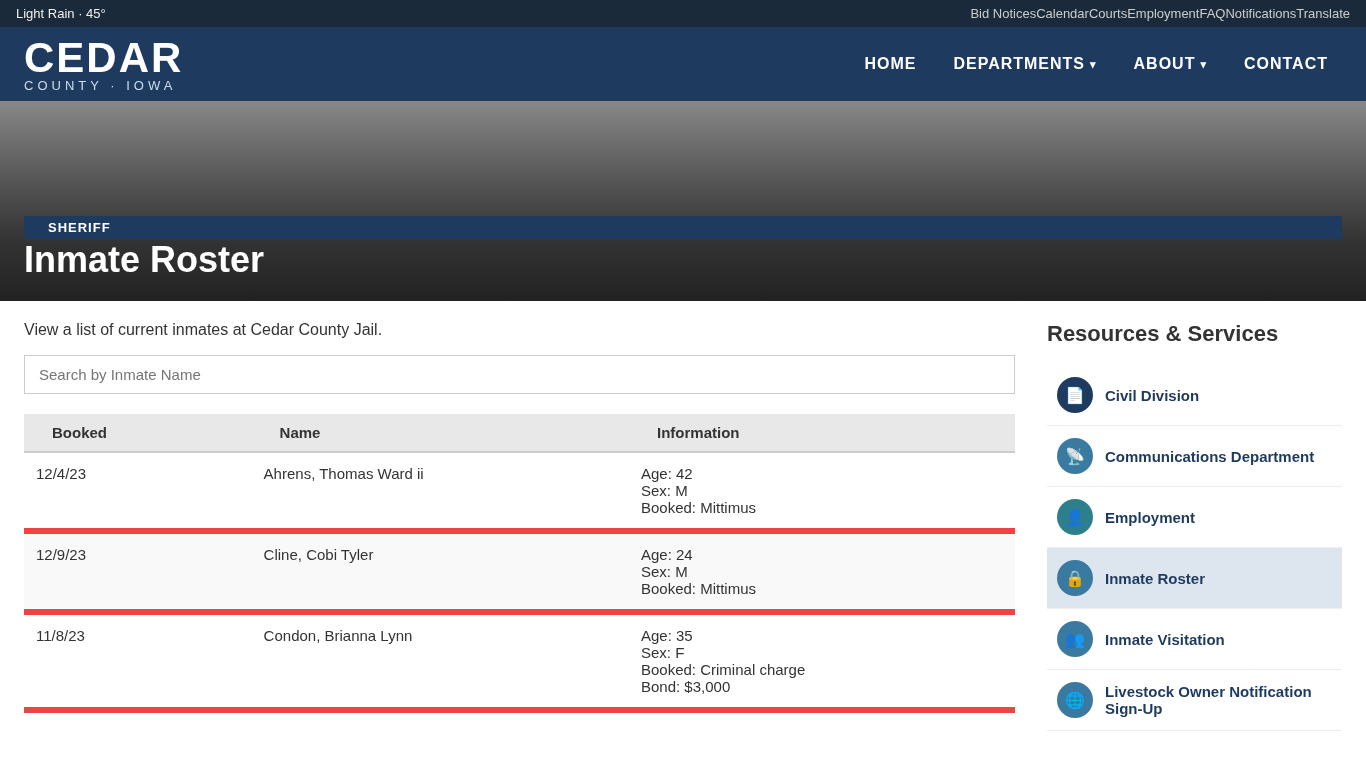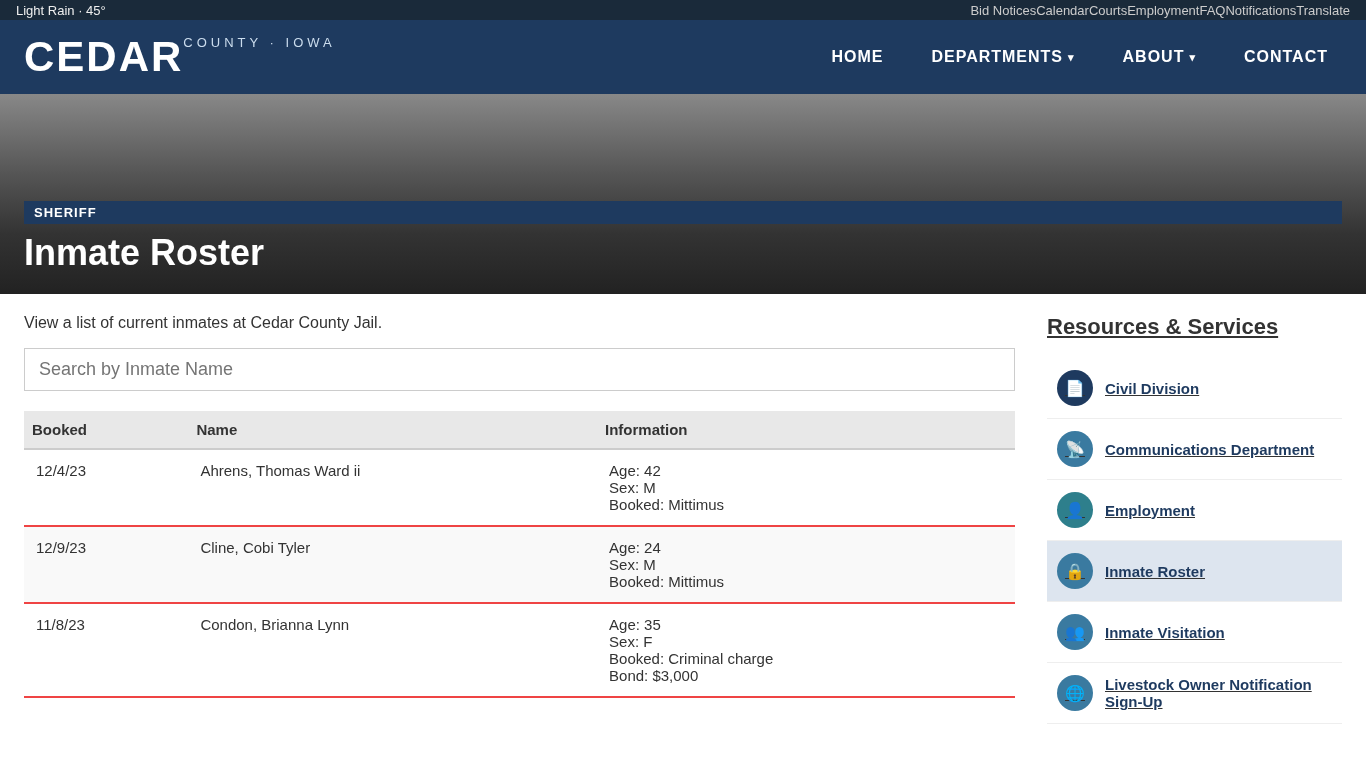--- a/index.html
+++ b/index.html
@@ -6,21 +6,21 @@
     body { font-family: Arial, sans-serif; font-size: 15px; color: #333; background: #fff; width: 1366px; }
 
     
     .top-bar {
       background: #1a2a3a;
       color: #ccc;
       display: flex;
       justify-content: space-between;
       align-items: center;
       padding: 0 16px;
-      height: 20px;
+      height: 27px;
       font-size: 13px;
     }
     .top-bar-left { color: #eee; }
     .top-bar-right { display: flex; }
     .top-bar-right a {
       color: #ccc;
       text-decoration: none;
       font-size: 13px;
     }
 
@@ -28,40 +28,40 @@
     .header {
       background: #1e3a5f;
       display: flex;
       align-items: center;
       justify-content: space-between;
       padding: 10px 24px;
       height: 74px;
     }
     .logo {
       display: flex;
-      flex-direction: row;
+      flex-direction: column;
       color: #fff;
       text-decoration: none;
       line-height: 1;
     }
     .logo-cedar {
       font-size: 42px;
       font-weight: 900;
       letter-spacing: 2px;
       line-height: 1;
     }
     .logo-sub {
       font-size: 13px;
       letter-spacing: 4px;
       color: #cde;
     }
     .main-nav {
       display: flex;
       align-items: center;
-      gap: 20px;
+      gap: 9px;
     }
     .main-nav a, .main-nav .nav-item {
       color: #fff;
       text-decoration: none;
       font-size: 16px;
       font-weight: 700;
       padding: 8px 14px;
       letter-spacing: 1px;
       cursor: pointer;
       display: flex;
@@ -78,23 +78,23 @@
       display: flex;
       flex-direction: column;
       justify-content: flex-end;
       padding: 20px 24px;
     }
     .sheriff-badge {
       background: #1e3a5f;
       color: #fff;
       font-size: 13px;
       font-weight: 700;
-      padding: 4px 10px;
+      padding: 4px 24px;
       display: inline-block;
-      margin-bottom: 8px;
+      margin-bottom: 0;
       letter-spacing: 1px;
     }
     .hero h1 {
       color: #fff;
       font-size: 36px;
       font-weight: 700;
     }
 
     
     .content-wrapper {
@@ -108,57 +108,56 @@
       max-width: 1020px;
     }
     .intro-text {
       font-size: 16px;
       margin-bottom: 16px;
       color: #333;
     }
     .search-input {
       width: 100%;
       padding: 10px 14px;
-      font-size: 18px;
+      font-size: 15px;
       border: 1px solid #ccc;
       margin-bottom: 20px;
       color: #999;
       outline: none;
     }
 
     
     .inmate-table {
       width: 100%;
       border-collapse: collapse;
     }
     .inmate-table thead tr {
       background: #e8e8e8;
       border-bottom: 2px solid #ccc;
     }
     .inmate-table th {
       text-align: left;
-      padding: 10px 8px;
+      padding: 10px 28px;
       font-size: 15px;
       font-weight: 700;
       color: #333;
     }
     .inmate-table td {
       padding: 12px 12px;
       font-size: 15px;
       vertical-align: top;
-      border-bottom: 2px solid #ef4444;
+      border-bottom: 6px solid #ef4444;
     }
     .inmate-table tbody tr:nth-child(odd) { background: #fff; }
     .inmate-table tbody tr:nth-child(even) { background: #f9f9f9; }
 
     
     .sidebar {
       width: 295px;
       flex-shrink: 0;
-      text-decoration: underline;
     }
     .sidebar-title {
       font-size: 22px;
       font-weight: 700;
       color: #333;
       margin-bottom: 18px;
     }
     .sidebar-item {
       display: flex;
       align-items: center;

